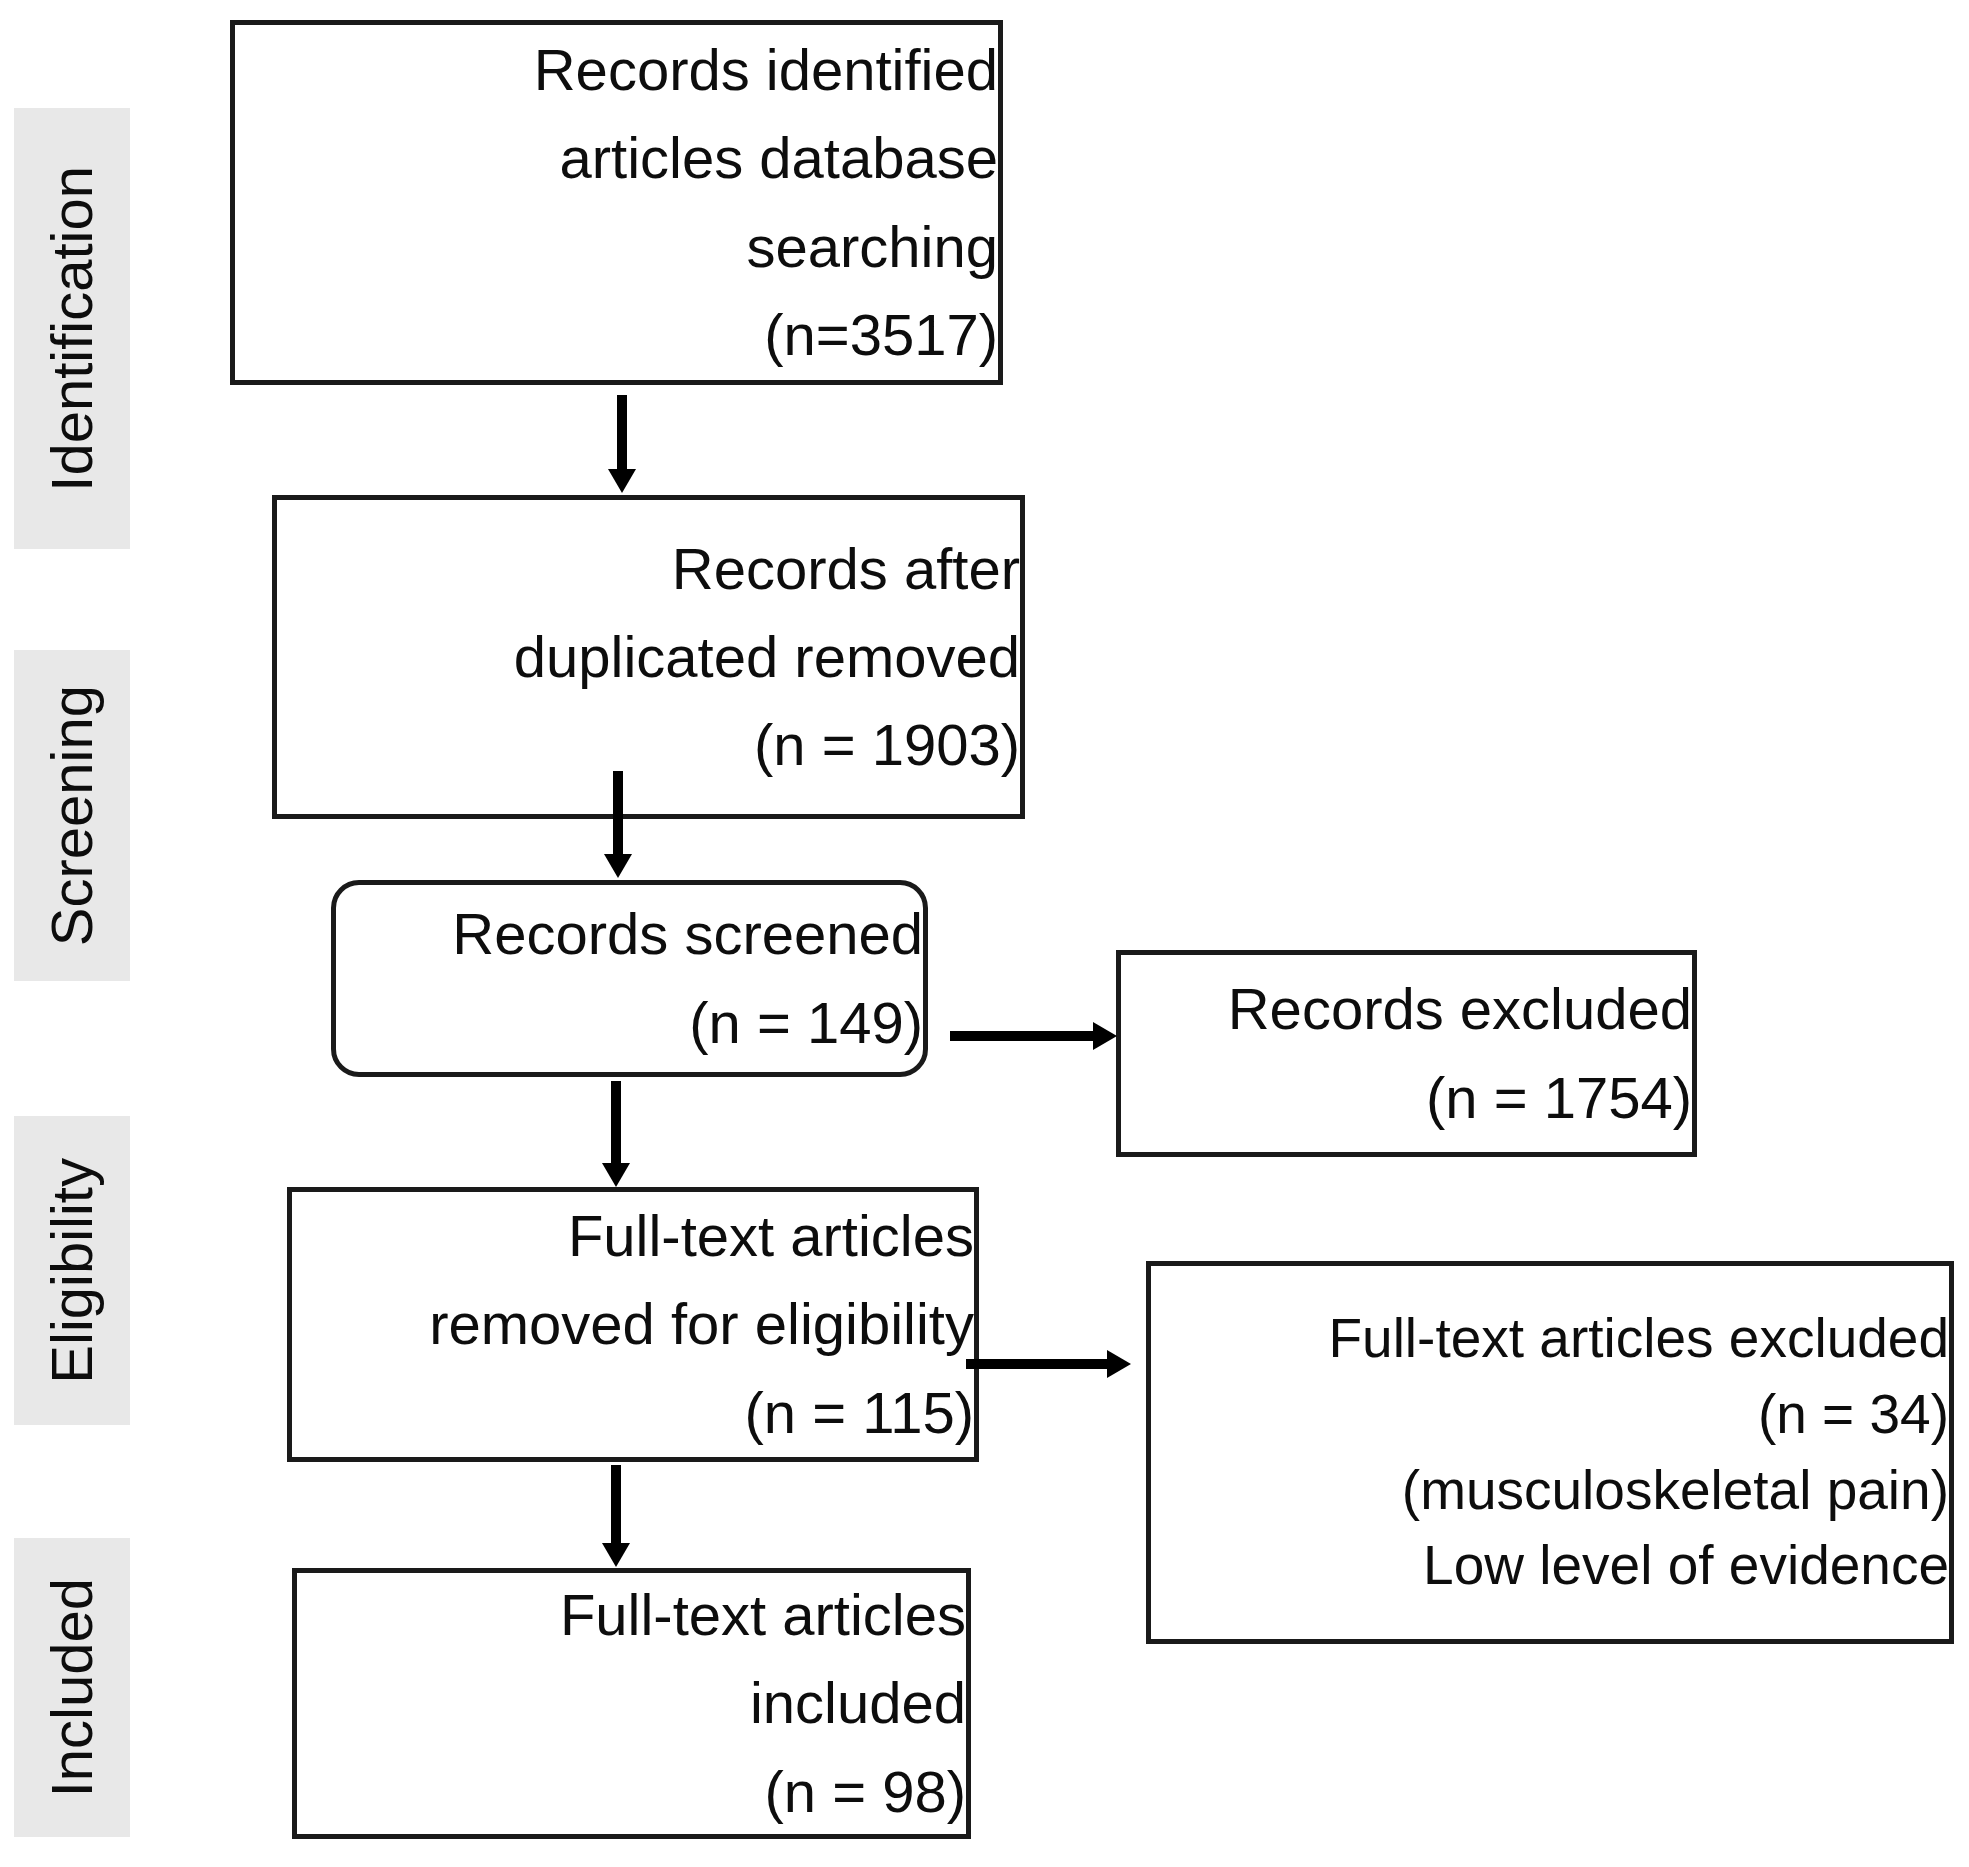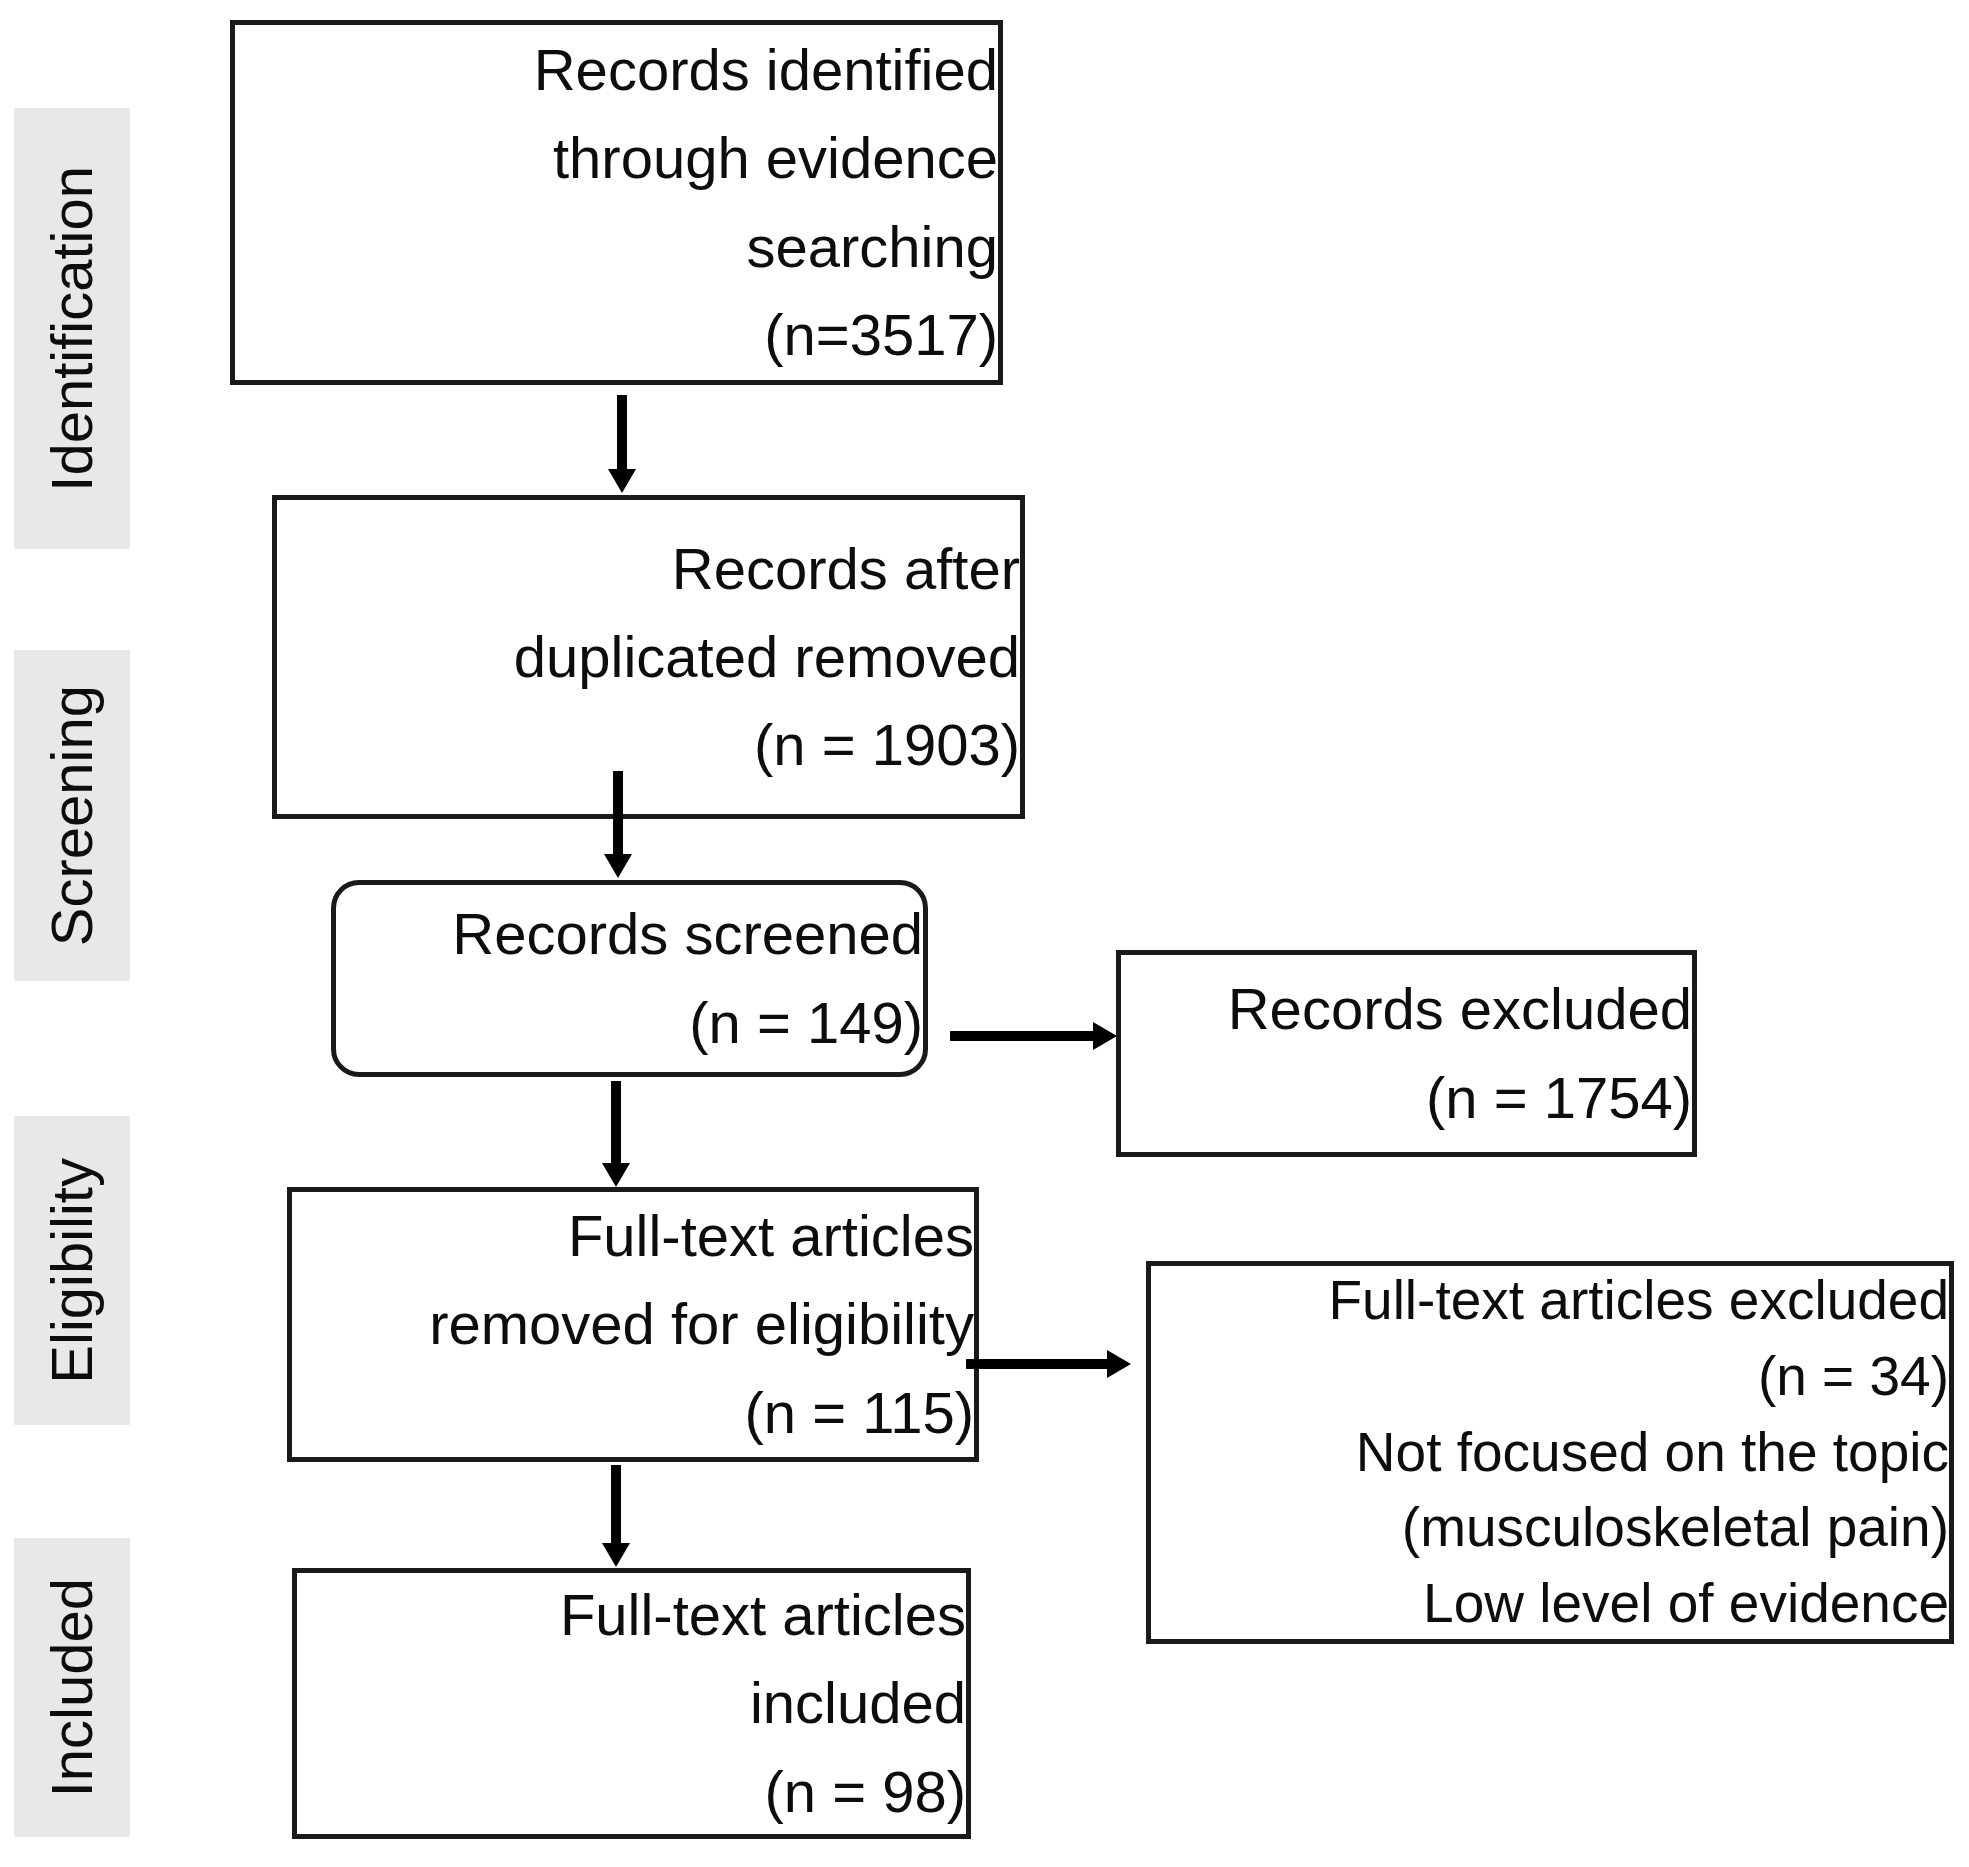--- a/index.html
+++ b/index.html
@@ -125,21 +125,21 @@
   </div>
   <div class="band band-eligibility">
     <span class="band-label">Eligibility</span>
   </div>
   <div class="band band-included">
     <span class="band-label">Included</span>
   </div>
 
   <div class="box box-identified">
     <div class="box-line">Records identified</div>
-    <div class="box-line">through evidence</div>
+    <div class="box-line">articles database</div>
     <div class="box-line">searching</div>
     <div class="box-line">(n=3517)</div>
   </div>
 
   <div class="box box-deduplicated">
     <div class="box-line">Records after</div>
     <div class="box-line">duplicated removed</div>
     <div class="box-line">(n = 1903)</div>
   </div>
 
@@ -155,21 +155,20 @@
 
   <div class="box box-eligibility">
     <div class="box-line">Full-text articles</div>
     <div class="box-line">removed for eligibility</div>
     <div class="box-line">(n = 115)</div>
   </div>
 
   <div class="box box-fulltext-excluded">
     <div class="box-line">Full-text articles excluded</div>
     <div class="box-line">(n = 34)</div>
-    <div class="box-line">Not focused on the topic</div>
     <div class="box-line">(musculoskeletal pain)</div>
     <div class="box-line">Low level of evidence</div>
   </div>
 
   <div class="box box-included">
     <div class="box-line">Full-text articles</div>
     <div class="box-line">included</div>
     <div class="box-line">(n = 98)</div>
   </div>
 

